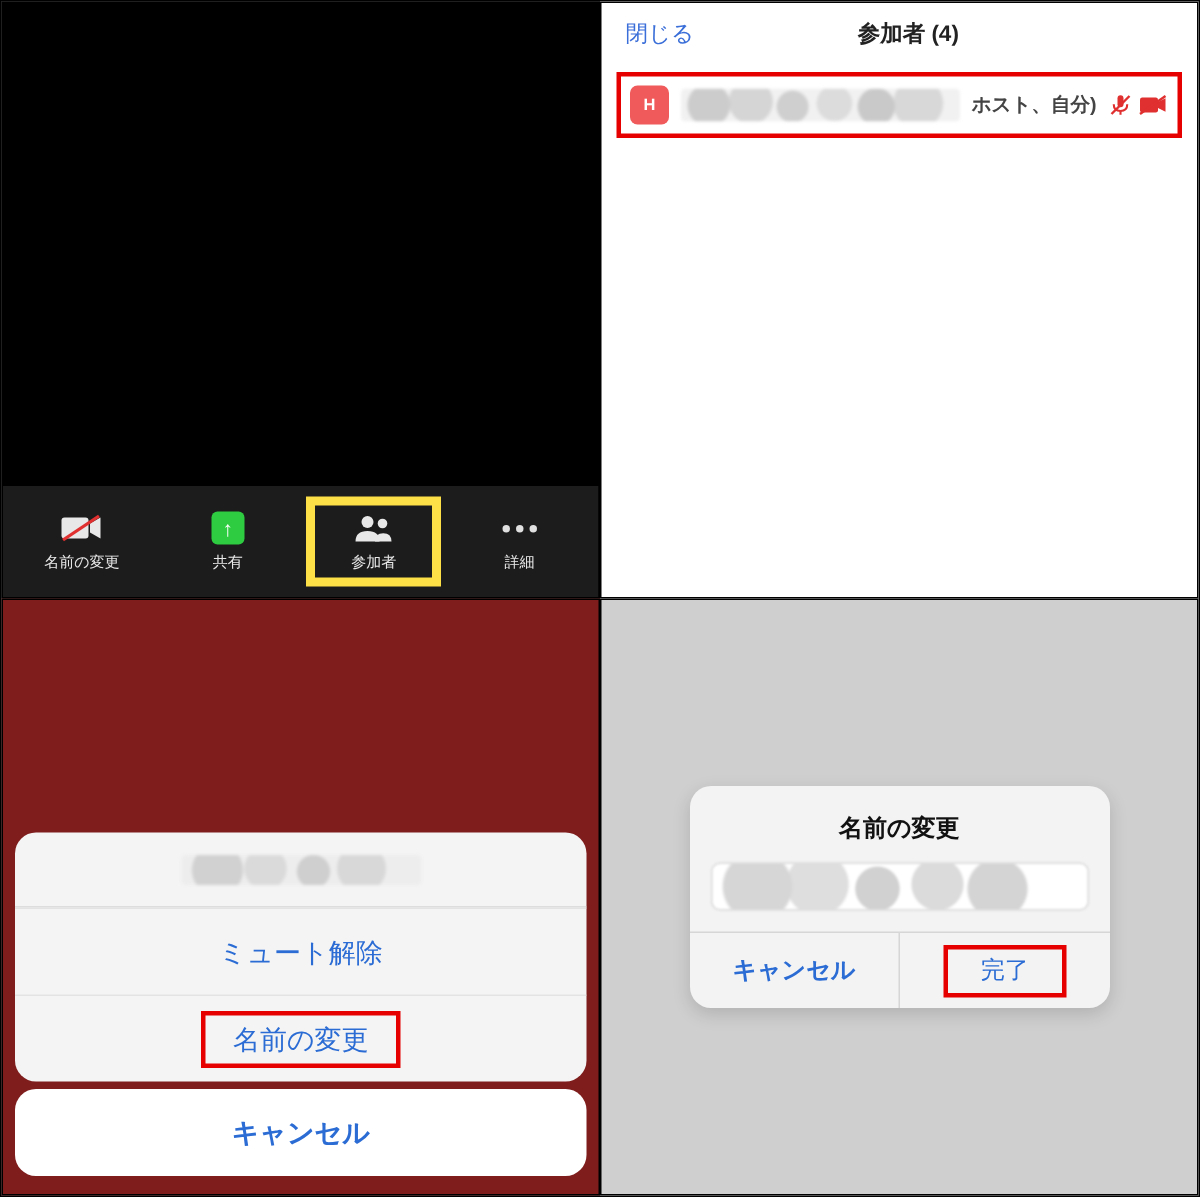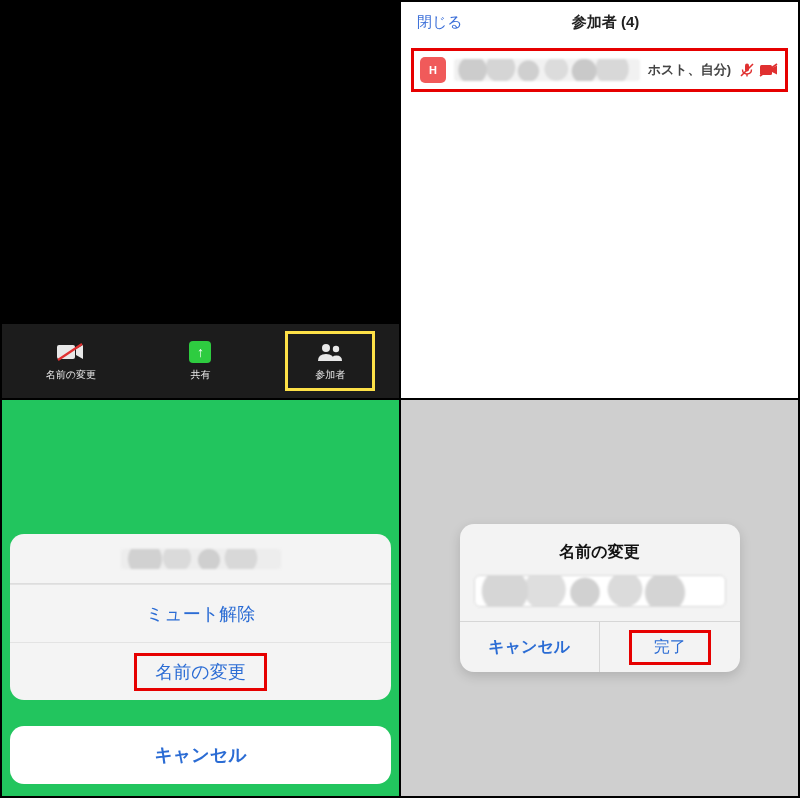--- a/index.html
+++ b/index.html
@@ -40,21 +40,21 @@
     width: 90px;
     height: 60px;
   }
   .tb-item .icon { height: 24px; display:flex; align-items:center; justify-content:center; }
   .tb-item.green .share-box {
     width: 22px; height: 22px; background: #2ecc40; border-radius: 4px;
     display: flex; align-items: center; justify-content: center;
     color: #fff; font-size: 14px; line-height: 1;
   }
   .highlight-red {
-    border: 3px solid #fde047;
+    border: 6px solid #fde047;
   }
   .tb-item.more .dots {
     display: flex; gap: 4px;
   }
   .tb-item.more .dots span {
     width: 5px; height: 5px; background: #e0e0e0; border-radius: 50%;
   }
 
   
   .p2 { background: #fff; display: flex; flex-direction: column; }
@@ -95,21 +95,21 @@
       radial-gradient(circle at 70% 55%, #c9c9c9 0 9%, transparent 10%),
       radial-gradient(circle at 85% 45%, #d8d8d8 0 10%, transparent 11%),
       #f1f1f1;
     filter: blur(1px);
     border-radius: 3px;
   }
   .p2 .role { font-size: 13px; color: #444; white-space: nowrap; font-weight: bold; }
   .p2 .status-icons { display: flex; gap: 4px; align-items: center; }
 
   
-  .p3 { background: #22c55e; display:flex; flex-direction:column; justify-content:flex-end; padding: 10px 8px 12px; gap: 26px;}
+  .p3 { background: #7f1d1d; display:flex; flex-direction:column; justify-content:flex-end; padding: 10px 8px 12px; gap: 5px;}
   .sheet {
     background: #f4f4f4; border-radius: 14px; overflow: hidden;
   }
   .sheet .sheet-header {
     height: 50px; display:flex; align-items:center; justify-content:center;
     border-bottom: 1px solid #ddd;
   }
   .sheet .sheet-header .blur {
     width: 160px; height: 20px;
     background:
@@ -205,20 +205,30 @@
           <svg width="28" height="20" viewBox="0 0 28 20">
             <circle cx="10" cy="6" r="4" fill="#e8e8e8"></circle>
             <path d="M2 19 Q2 12 10 12 Q18 12 18 19 Z" fill="#e8e8e8"></path>
             <circle cx="20" cy="7" r="3.2" fill="#e8e8e8"></circle>
             <path d="M15 19 Q15 13.5 20.5 13.5 Q26 13.5 26 19 Z" fill="#e8e8e8"></path>
           </svg>
         </span>
         <span>参加者</span>
       </div>
 
+      <div class="tb-item more">
+        <span class="icon">
+          <span class="dots">
+              <span></span>
+              <span></span>
+              <span></span>
+            </span>
+        </span>
+        <span>詳細</span>
+      </div>
 
     </div>
   </div>
 
   <div class="panel p2">
     <div class="header">
       <span class="close">閉じる</span>
       <span>参加者 (4)</span>
     </div>
     <div class="row-wrap highlight">

